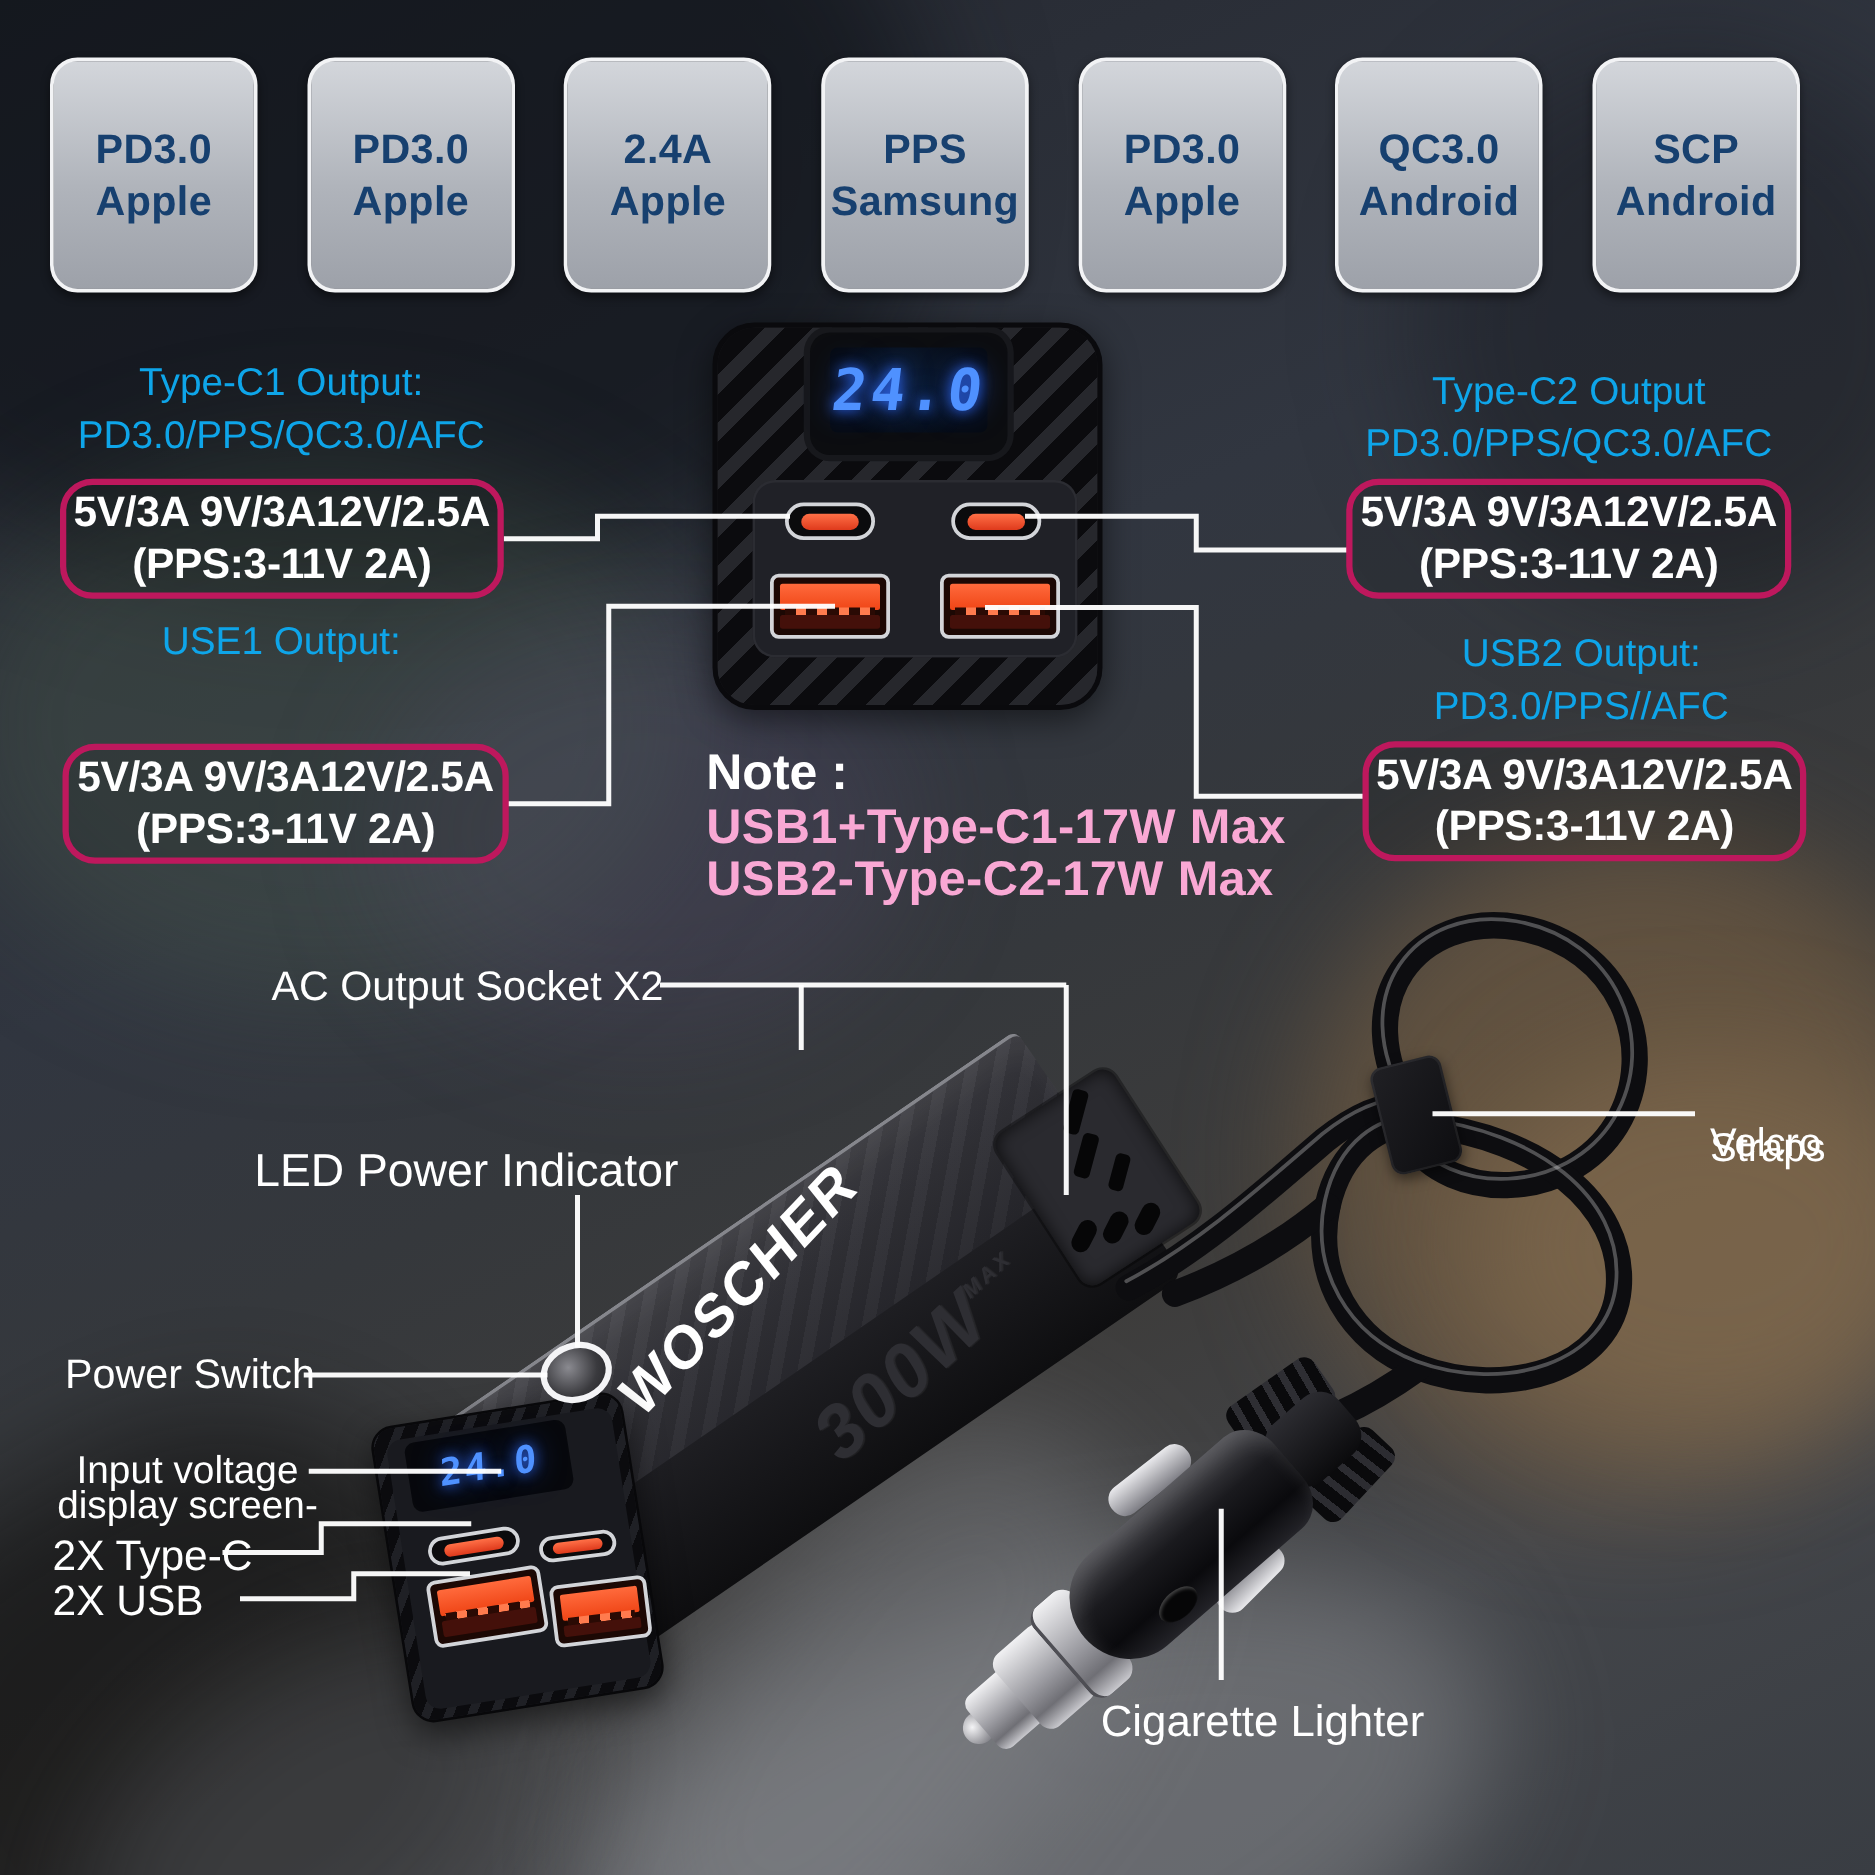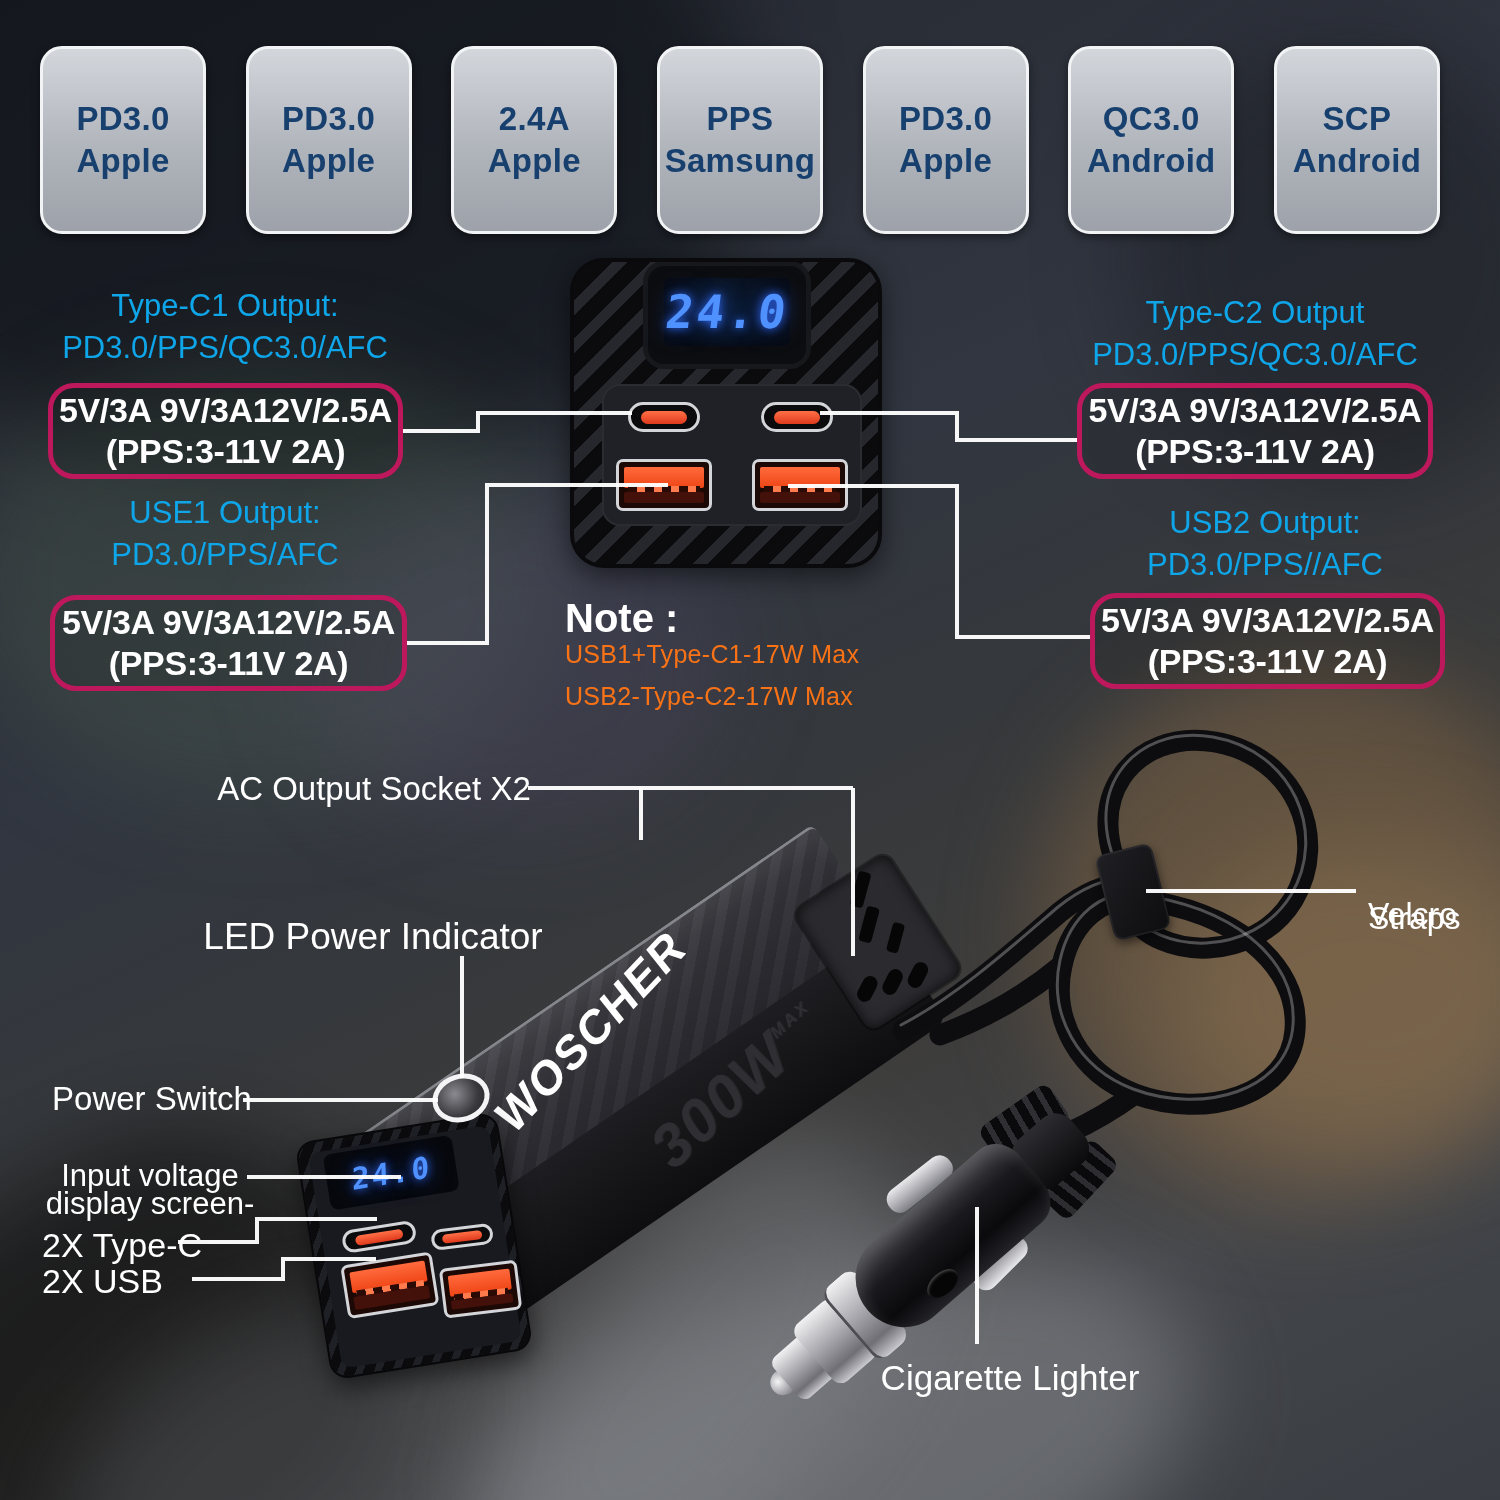--- a/index.html
+++ b/index.html
@@ -24,21 +24,21 @@
   .badge{width:166px;height:188px;border-radius:22px;border:3px solid #f2f3f5;box-sizing:border-box;
          background:linear-gradient(180deg,#d3d6db 0%,#b0b4bb 55%,#9da1a9 100%);
          box-shadow:0 3px 8px rgba(0,0,0,.45);display:flex;flex-direction:column;justify-content:center;align-items:center;}
   .badge span{color:#17406f;font-weight:700;font-size:33px;line-height:1.28;letter-spacing:.3px;}
   
   .co-title{font-size:31px;color:#0ea5e9;text-align:center;white-space:nowrap;}
   .spec-box{border:5px solid #be185d;border-radius:26px;background:rgba(8,10,12,.12);box-sizing:border-box;
             display:flex;flex-direction:column;justify-content:center;align-items:center;}
   .spec-box div{color:#fff;font-weight:700;font-size:34px;line-height:1.22;letter-spacing:-.3px;white-space:nowrap;}
   .note-label{font-size:40px;font-weight:700;color:#fff;white-space:nowrap;}
-  .note-line{font-size:25px;color:#f97316;white-space:nowrap;letter-spacing:.3px;}
+  .note-line{font-size:39px;color:#f9a8d4;white-space:nowrap;letter-spacing:.3px;font-weight:bold;}
   
   .closeup{left:570px;top:258px;width:312px;height:310px;border-radius:34px;background:#141418;
            border:4px solid #0a0a0d;box-sizing:border-box;box-shadow:0 8px 26px rgba(0,0,0,.5);overflow:hidden;}
   .closeup .stripes{inset:0;background:repeating-linear-gradient(135deg,#26272c 0 11px,#0b0b0e 11px 27px);}
   .bezel{left:74px;top:4px;width:158px;height:98px;background:#0c0d10;border-radius:16px;box-shadow:0 0 0 5px #17181c;}
   .screen{left:16px;top:12px;width:126px;height:68px;border-radius:6px;background:radial-gradient(circle at 50% 40%,#0c1b32 0%,#060a12 75%);
           display:flex;align-items:center;justify-content:center;}
   .digits{font-family:"DejaVu Sans Mono",monospace;font-weight:700;color:#4f91ff;letter-spacing:3px;
           transform:skewX(-7deg);text-shadow:0 0 10px rgba(47,107,255,.95),0 0 24px rgba(47,107,255,.6);}
   .closeup .digits{font-size:46px;}
@@ -290,21 +290,20 @@
   </div>
 
   <div class="abs co-title" style="left:1055px;top:295px;width:400px;">Type-C2 Output</div>
   <div class="abs co-title" style="left:1055px;top:337px;width:400px;">PD3.0/PPS/QC3.0/AFC</div>
   <div class="abs spec-box" style="left:1077px;top:383px;width:356px;height:96px;">
     <div>5V/3A 9V/3A12V/2.5A</div>
       <div>(PPS:3-11V 2A)</div>
   </div>
 
   <div class="abs co-title" style="left:25px;top:495px;width:400px;">USE1 Output:</div>
-  <div class="abs co-title" style="left:25px;top:537px;width:400px;">PD3.0/PPS/AFC</div>
   <div class="abs spec-box" style="left:50px;top:595px;width:357px;height:96px;">
     <div>5V/3A 9V/3A12V/2.5A</div>
       <div>(PPS:3-11V 2A)</div>
   </div>
 
   <div class="abs co-title" style="left:1065px;top:505px;width:400px;">USB2 Output:</div>
   <div class="abs co-title" style="left:1065px;top:547px;width:400px;">PD3.0/PPS//AFC</div>
   <div class="abs spec-box" style="left:1090px;top:593px;width:355px;height:96px;">
     <div>5V/3A 9V/3A12V/2.5A</div>
       <div>(PPS:3-11V 2A)</div>

